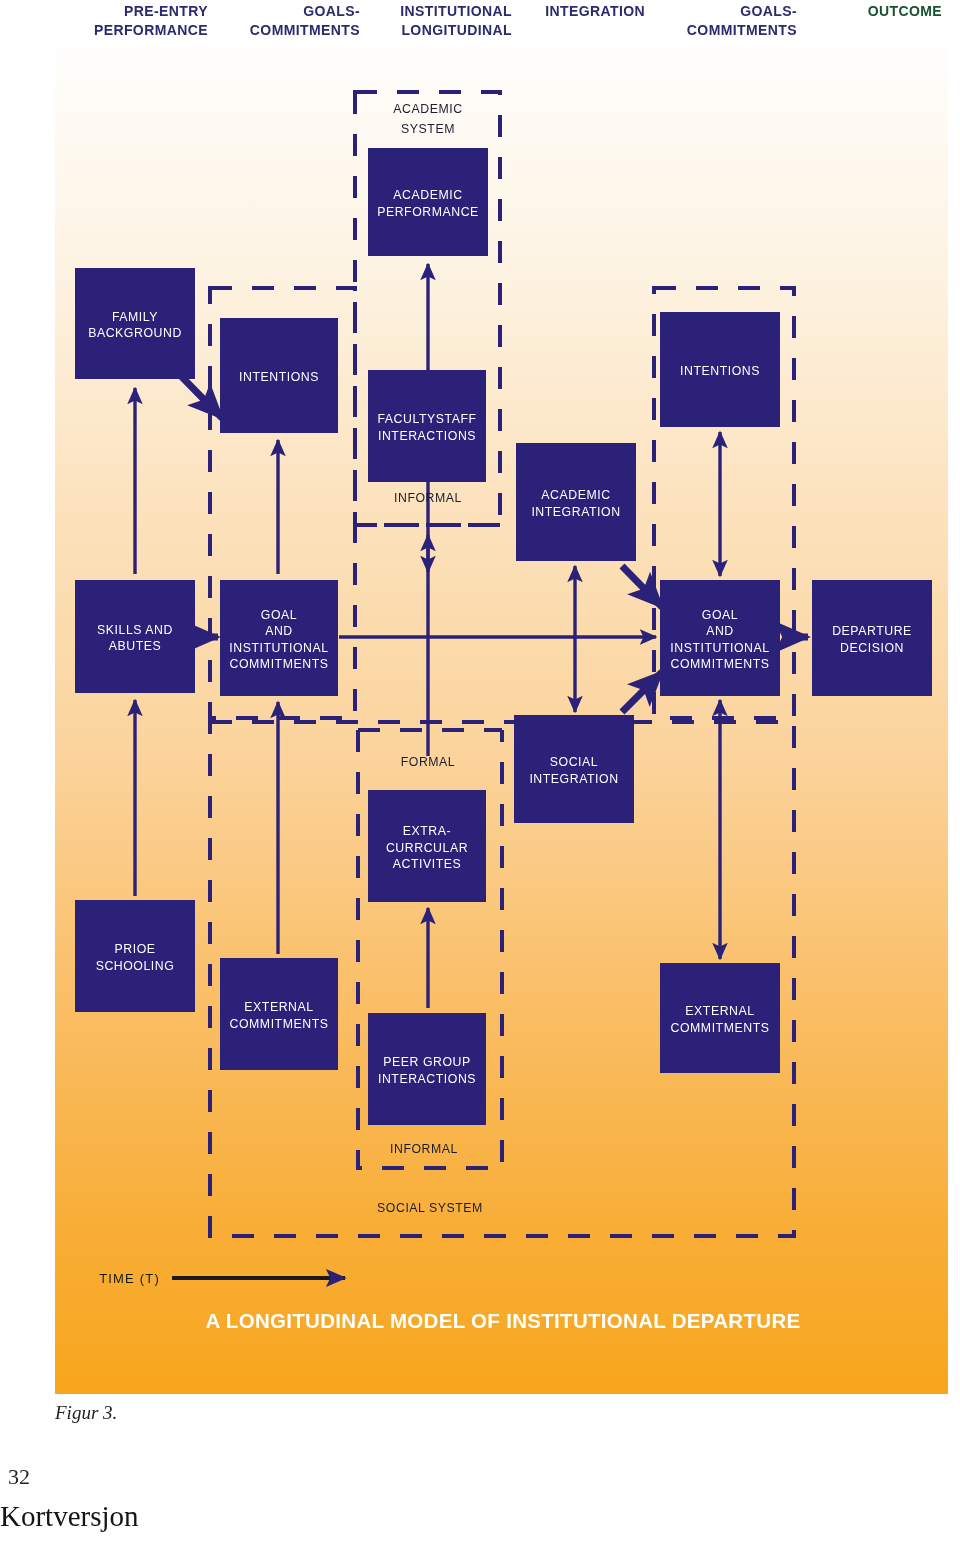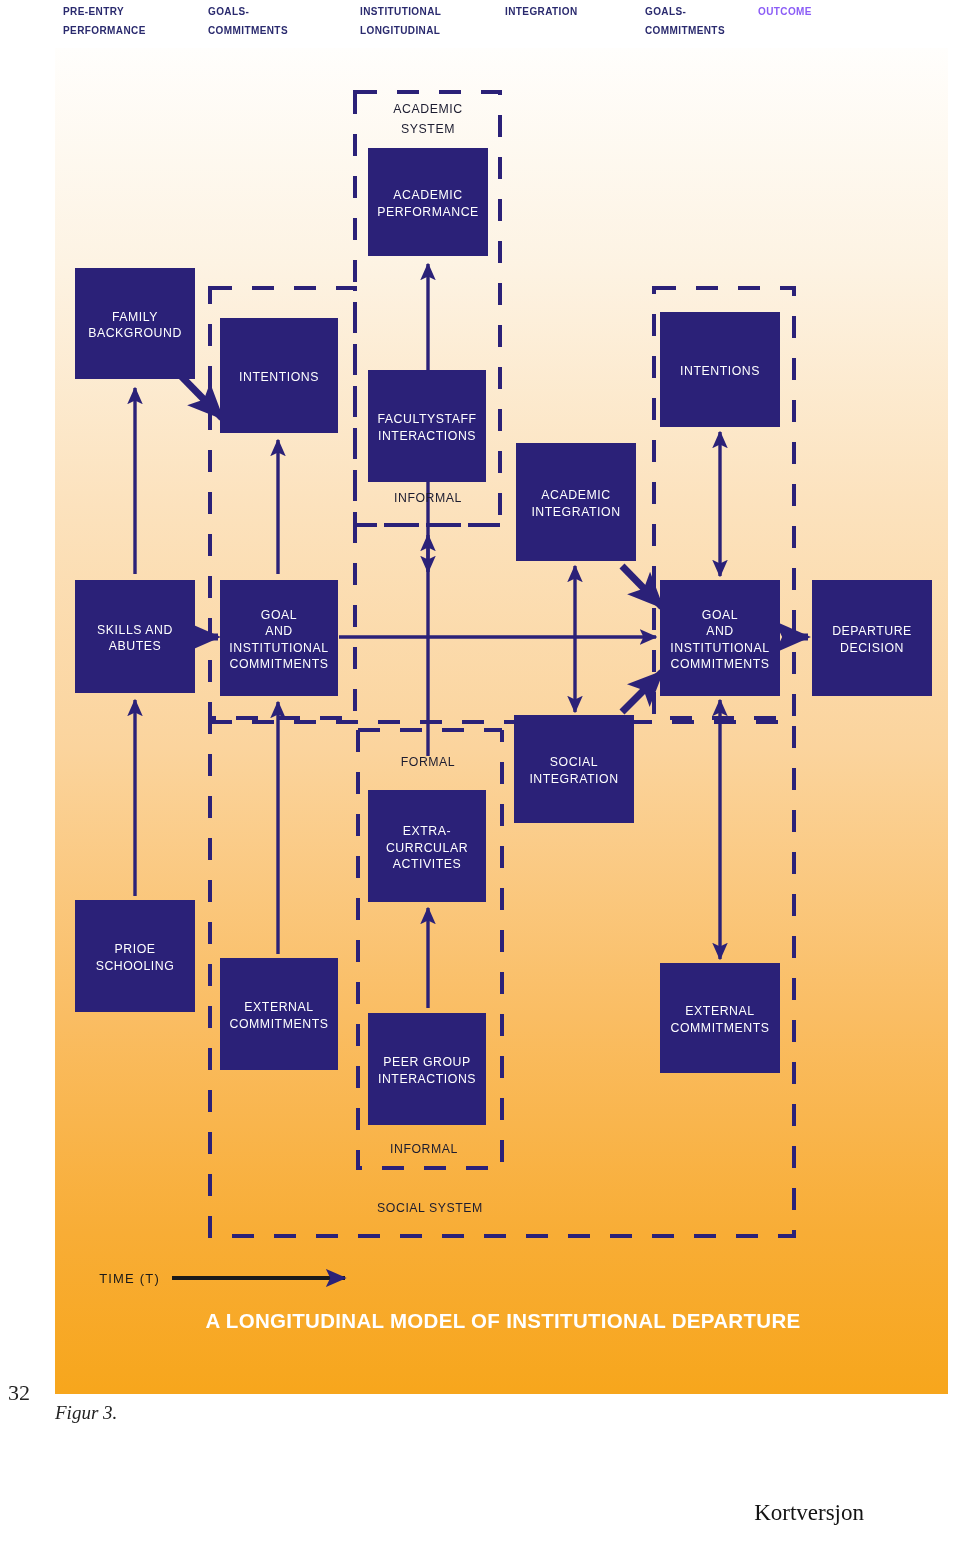--- a/index.html
+++ b/index.html
@@ -1,26 +1,26 @@
 <!DOCTYPE html>
 <html><head>
 <meta charset="utf-8">
 <style>
   html,body{margin:0;padding:0;background:#ffffff;}
   body{width:960px;height:1545px;position:relative;font-family:"Liberation Sans",sans-serif;overflow:hidden;}
   #stage{position:absolute;left:0;top:0;width:960px;height:1545px;}
   #diagram{position:absolute;left:0;top:0;width:960px;height:1545px;}
-  .hdr{position:absolute;text-align:left;font-weight:bold;color:#2a2a6e;
-       font-size:10px;line-height:19px;letter-spacing:.4px;}
+  .hdr{position:absolute;text-align:right;font-weight:bold;color:#2a2a6e;
+       font-size:14px;line-height:19px;letter-spacing:.4px;}
   .figcap{position:absolute;left:55px;top:1402px;font-family:"Liberation Serif",serif;
           font-style:italic;font-size:19px;color:#232323;}
-  .pageno{position:absolute;left:8px;top:1380px;font-family:"Liberation Serif",serif;
+  .pageno{position:absolute;left:8px;top:1464px;font-family:"Liberation Serif",serif;
           font-size:22px;color:#232323;}
-  .footer{position:absolute;left:0;top:1500px;width:864px;text-align:right;
-          font-family:"Liberation Serif",serif;font-size:23px;color:#141414;}
+  .footer{position:absolute;left:0;top:1500px;width:864px;text-align:left;
+          font-family:"Liberation Serif",serif;font-size:29px;color:#141414;}
   svg text{font-family:"Liberation Sans",sans-serif;}
 </style>
 </head>
 <body>
 
 <div id="stage">
 
   <svg id="diagram" viewBox="0 0 960 1545">
     <defs>
       <linearGradient id="panelGrad" x1="0" y1="0" x2="0" y2="1">
@@ -214,21 +214,21 @@
         <div>INSTITUTIONAL</div>
         <div>LONGITUDINAL</div>
       </div>
       <div class="hdr" style="left: 505px; top: 2px; width: 140px; color: rgb(42, 42, 110);">
         <div>INTEGRATION</div>
       </div>
       <div class="hdr" style="left: 645px; top: 2px; width: 152px; color: rgb(42, 42, 110);">
         <div>GOALS-</div>
         <div>COMMITMENTS</div>
       </div>
-      <div class="hdr" style="left: 758px; top: 2px; width: 145px; color: #8b5cf6;">
+      <div class="hdr" style="left: 797px; top: 2px; width: 145px; color: #14532d;">
         <div>OUTCOME</div>
       </div>
     </div>
 
   <div class="figcap">Figur 3.</div>
   <div class="pageno">32</div>
   <div class="footer">Kortversjon</div>
 
 </div>
 

